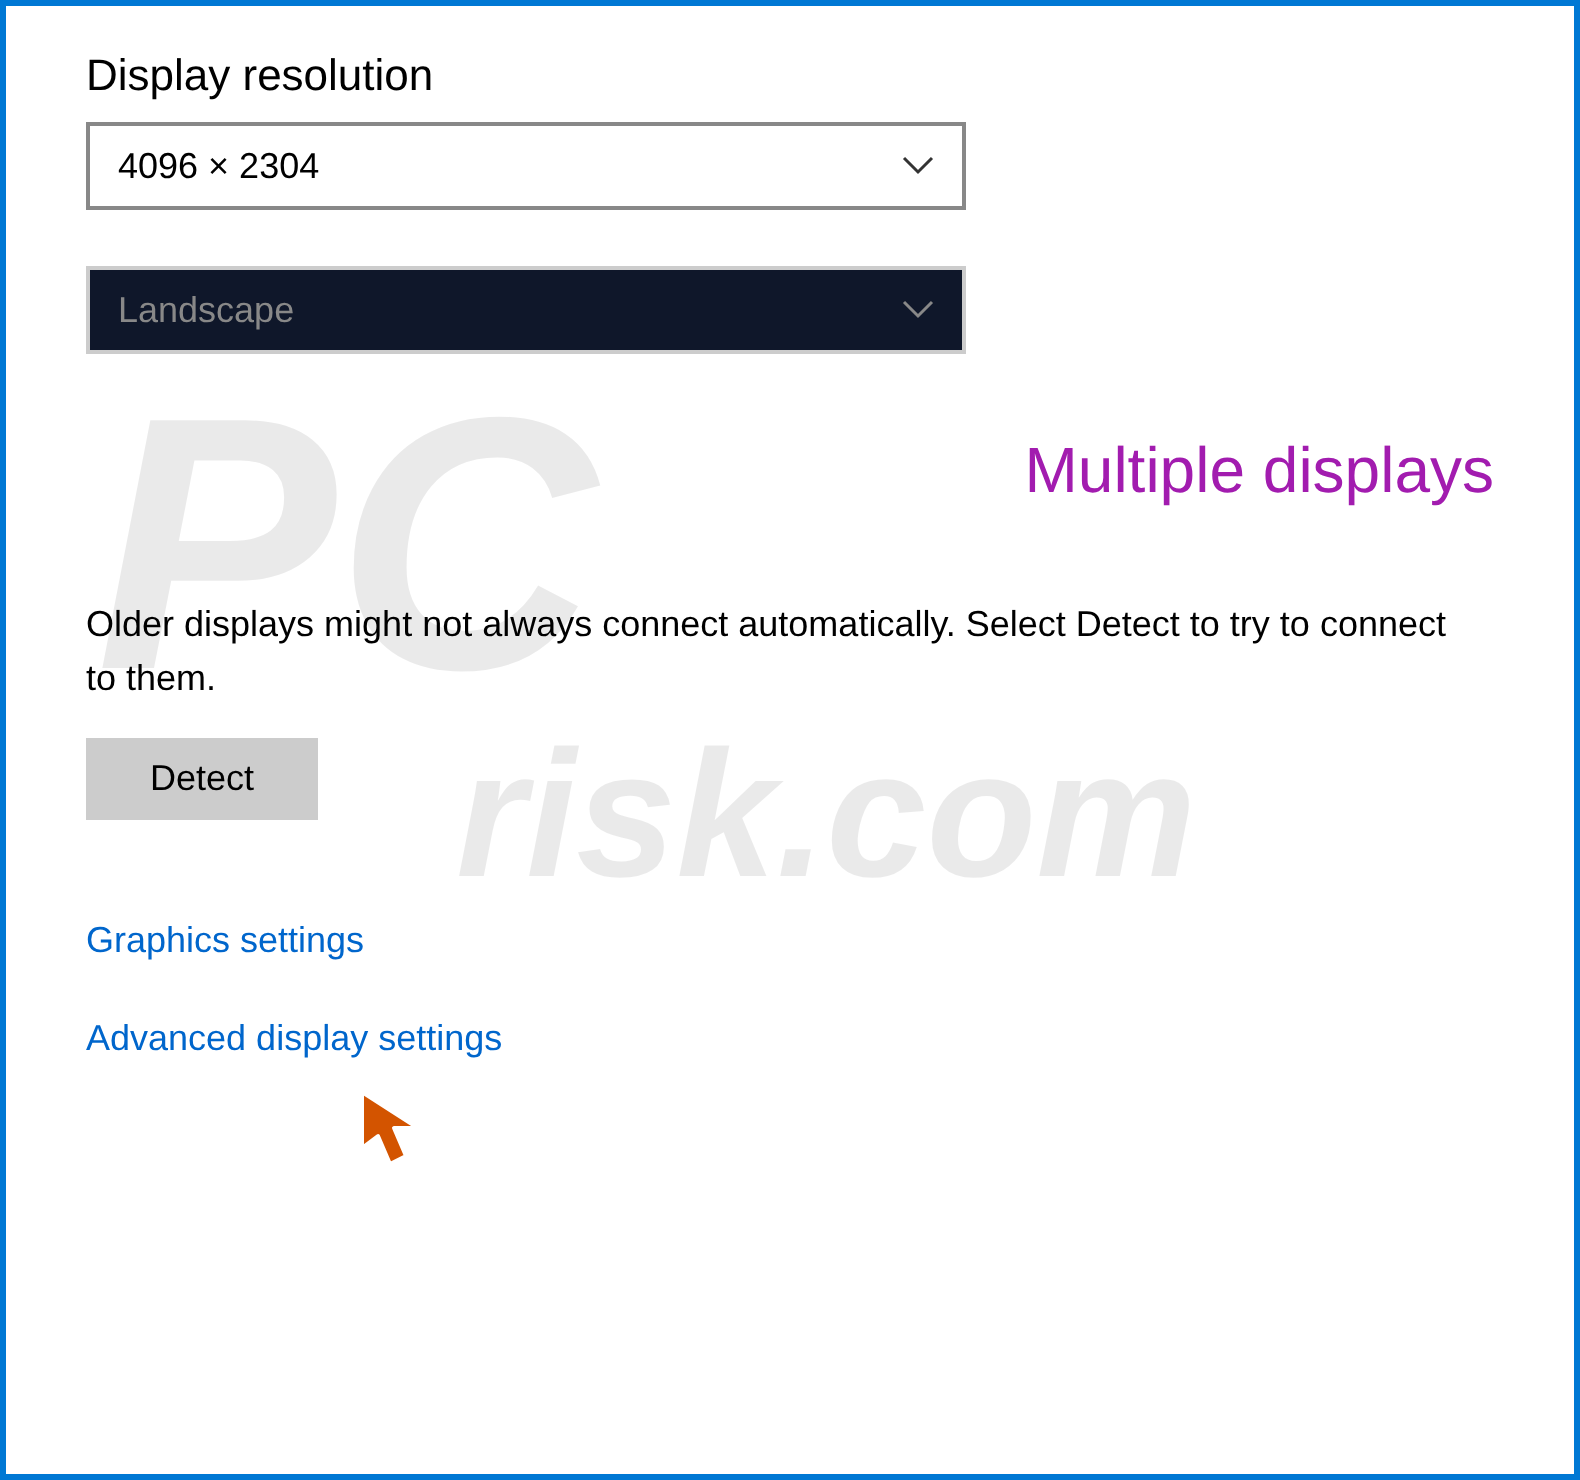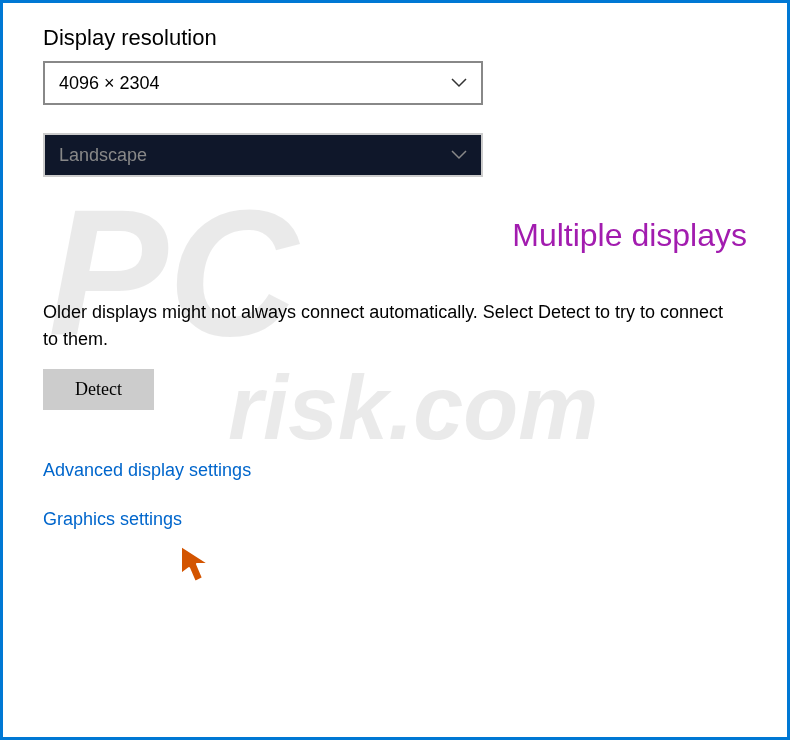--- a/index.html
+++ b/index.html
@@ -75,21 +75,21 @@
       margin-bottom: 16px;
       max-width: 680px;
     }
     .detect-button {
       background: #cccccc;
       border: none;
       padding: 10px 32px;
       font-size: 18px;
       color: #000;
       cursor: pointer;
-      font-family: Liberation Serif, serif;
+      font-family: Liberation Sans, sans-serif;
       margin-bottom: 50px;
     }
     .link {
       display: block;
       color: #0066cc;
       font-size: 18px;
       text-decoration: none;
       cursor: pointer;
       margin-bottom: 28px;
     }
@@ -162,23 +162,23 @@
           </svg>
       </span>
     </div>
 
     <h2 class="section-heading">Multiple displays</h2>
 
     <p class="description-text">Older displays might not always connect automatically. Select Detect to try to connect to them.</p>
 
     <button class="detect-button">Detect</button>
 
+    <a class="link">Graphics settings</a>
+
     <a class="link">Advanced display settings</a>
-
-    <a class="link">Graphics settings</a>
   </div>
 
   <div class="cursor-arrow">
     <svg viewBox="0 0 42 48">
       <path d="M 6 2 L 6 30 L 14 24 L 20 38 L 28 34 L 22 20 L 34 20 Z" fill="#d35400" stroke="#fff" stroke-width="2" stroke-linejoin="round"></path>
     </svg>
   </div>
 </div>
 
 </body></html>

